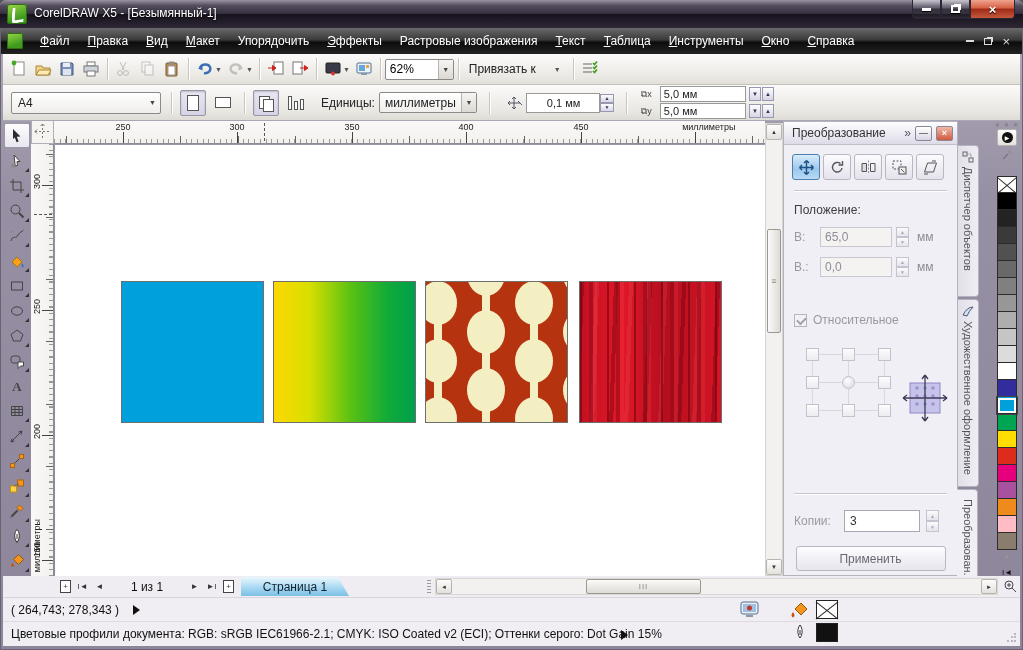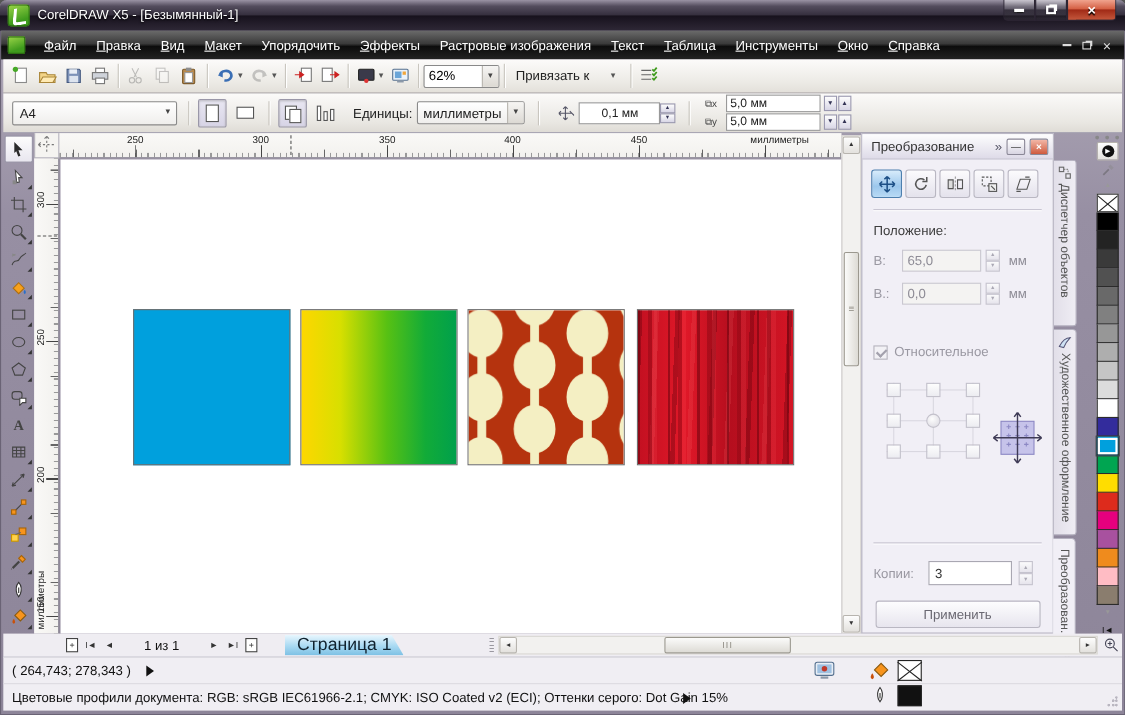--- a/index.html
+++ b/index.html
@@ -197,23 +197,23 @@
   .swatch.none::before,.swatch.none::after { content:""; position:absolute; left:-3px; right:-3px; top:50%; border-top:1px solid #222; }
   .swatch.none::before { transform:rotate(40deg); } .swatch.none::after { transform:rotate(-40deg); }
   .swatch.selected { outline:2px solid #fff; outline-offset:-3px; box-shadow:0 0 0 1px #444; position:relative; z-index:2; }
   .pal-expand { width:20px; height:14px; margin:2px auto; display:flex; align-items:center; justify-content:center; font-size:8px; color:#111; }
 
   
   .pagenav { position:absolute; left:3px; top:576px; width:1017px; height:21px; background:#efedf2; display:flex; align-items:center; }
   .pn-ico { width:17px; height:17px; display:flex; align-items:center; justify-content:center; color:#333; font-size:8px; }
   .pn-page { position:relative; width:11px; height:13px; border:1px solid #444; background:#fff; font-size:8px; line-height:11px; text-align:center; color:#333; }
   .pn-counter { width:78px; text-align:center; font-size:12px; color:#111; }
-  .page-tab { position:relative; width:108px; height:19px; margin-left:22px; display:flex; align-items:center; justify-content:center;
+  .page-tab { position:relative; width:108px; height:19px; margin-left:4px; display:flex; align-items:center; justify-content:center;
      background:linear-gradient(180deg,#eaf7fe,#a8d9f2 55%,#7cc0e4); clip-path:polygon(0 0,calc(100% - 11px) 0,100% 100%,0 100%);
-     font-size:16px; color:#10222e; }
+     font-size:12px; color:#10222e; }
   .grip { width:4px; height:14px; margin:0 4px 0 78px;
      background:repeating-linear-gradient(180deg,#9a98a0 0 1px,transparent 1px 3px); }
   .hsb { position:relative; flex:1; height:17px; background:#f2f1ef; border:1px solid #d9d7d3; margin-right:2px; }
   .hbtn { position:absolute; top:0; width:16px; height:15px; background:linear-gradient(180deg,#fdfdfd,#e3e1dd);
      border:1px solid #b7b4ae; border-radius:2px; display:flex; align-items:center; justify-content:center; font-size:6px; color:#333; }
   .hthumb { position:absolute; left:150px; top:0; width:115px; height:15px; border:1px solid #9b988f; border-radius:2px;
      background:linear-gradient(180deg,#fbfbfa,#dddbd5); }
   .hthumb::after { content:"ΙΙΙ"; font-size:8px; letter-spacing:1px; }
   .zoombtn { width:20px; height:18px; display:flex; align-items:center; justify-content:center; }
 

